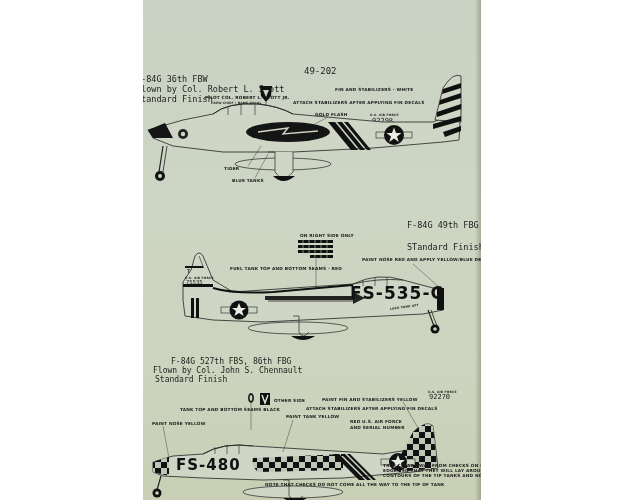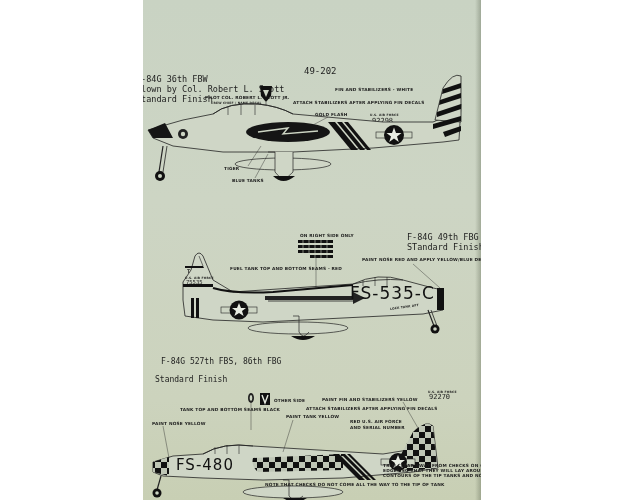--- a/index.html
+++ b/index.html
@@ -12,21 +12,21 @@
     background: linear-gradient(180deg, #c9d3c3 0%, #cdd5c4 40%, #ccd3bd 80%, #c8cfb4 100%);
     overflow: hidden;
   }
   .edge-shadow { position: absolute; right: 0; top: 0; width: 6px; height: 500px;
     background: linear-gradient(90deg, rgba(0,0,0,0) 0%, rgba(80,90,70,.35) 100%); }
   .t { position: absolute; color: #1d1d1d; white-space: nowrap; }
   .title { font-size: 8.5px; line-height: 10px; font-family: "DejaVu Sans Mono", monospace; }
   .tiny { font-size: 4.3px; letter-spacing: .2px; font-family: "DejaVu Sans", sans-serif; font-weight: bold; }
   .code { font-size: 9px; }
   svg.plane { position: absolute; overflow: visible; }
-  .big { position: absolute; font-family: "DejaVu Sans", sans-serif; font-weight: normal; color: #111; letter-spacing: 1px; }
+  .big { position: absolute; font-family: "DejaVu Sans", sans-serif; font-weight: bold; color: #111; letter-spacing: 1px; }
 </style>
 </head>
 <body>
 
 <div class="sheet">
   <div class="edge-shadow"></div>
 
   <div class="t title" style="left:-7px;top:74px;">F-84G  36th FBW</div>
   <div class="t title" style="left:-7px;top:84px;">Flown by Col. Robert L. Scott</div>
   <div class="t title" style="left:-7px;top:94px;">Standard Finish</div>
@@ -99,21 +99,21 @@
     <rect x="0" y="5" width="35" height="3" fill="#111"></rect>
     <rect x="0" y="10" width="35" height="3" fill="#111"></rect>
     <rect x="12" y="15" width="23" height="3" fill="#111"></rect>
     <line x1="5" y1="0" x2="5" y2="13" stroke="#cdd5c4" stroke-width=".6"></line>
     <line x1="11" y1="0" x2="11" y2="18" stroke="#cdd5c4" stroke-width=".6"></line>
     <line x1="17" y1="0" x2="17" y2="18" stroke="#cdd5c4" stroke-width=".6"></line>
     <line x1="23" y1="0" x2="23" y2="18" stroke="#cdd5c4" stroke-width=".6"></line>
     <line x1="29" y1="0" x2="29" y2="18" stroke="#cdd5c4" stroke-width=".6"></line>
   </svg>
 
-  <div class="t title" style="left:264px;top:232px;">F-84G  49th FBG</div>
+  <div class="t title" style="left:264px;top:220px;">F-84G  49th FBG</div>
   <div class="t title" style="left:264px;top:242px;">STandard Finish</div>
 
   <div class="t tiny" style="left:219px;top:257px;">PAINT NOSE RED AND APPLY YELLOW/BLUE DECAL</div>
   <div class="t tiny" style="left:87px;top:266px;">FUEL TANK TOP AND BOTTOM SEAMS - RED</div>
 
   <svg class="plane" style="left:0;top:240px;" width="338" height="100">
 
     <path d="M40 60 L40 42 L48 30 L52 16 Q56 10 60 16 L70 40 L90 52 L210 44 Q235 38 260 40 L290 48 L300 50 L300 70 L280 74 L200 78 L120 82 L70 80 L42 76 Z" fill="#cfd6c6" stroke="#222" stroke-width=".8"></path>
 
     <path d="M210 44 Q235 32 260 40" fill="none" stroke="#222" stroke-width=".8"></path>
@@ -150,21 +150,22 @@
 
     <line x1="173" y1="16" x2="173" y2="48" stroke="#222" stroke-width=".4"></line>
     <line x1="270" y1="24" x2="297" y2="48" stroke="#222" stroke-width=".4"></line>
   </svg>
   <div class="t" style="left:44px;top:268px;font-size:5px;font-weight:bold;">T</div>
   <div class="t tiny" style="left:42px;top:276px;font-size:3px;">U.S. AIR FORCE</div>
   <div class="t" style="left:43px;top:279px;font-size:5.5px;">75535</div>
   <div class="big" style="left:207px;top:283px;font-size:17px;">FS-535-C</div>
   <div class="t tiny" style="left:247px;top:305px;font-size:3px;transform:rotate(-8deg);">LOCK TANK AFT</div>
 
-  <div class="t title" style="left:18px;top:357px;font-size:8px;">F-84G  527th FBS, 86th FBG</div>
+  <div class="t title" style="left:28px;top:357px;font-size:8px;">F-84G  527th FBS, 86th FBG</div>
+  <div class="t title" style="left:10px;top:366px;font-size:8px;">Flown by Col. John S. Chennault</div>
   <div class="t title" style="left:12px;top:375px;font-size:8px;">Standard Finish</div>
 
   <svg class="plane" style="left:117px;top:393px;" width="12" height="16">
     <rect x="0" y="0" width="10" height="12" fill="#111"></rect>
     <path d="M2 2 L5 10 L8 2" stroke="#e8ece2" stroke-width="1.4" fill="none"></path>
   </svg>
   <svg class="plane" style="left:103px;top:392px;" width="10" height="40">
     <ellipse cx="5" cy="6" rx="3" ry="5" fill="#222"></ellipse>
     <ellipse cx="5" cy="6" rx="1.3" ry="3" fill="#cdd5c4"></ellipse>
     <line x1="5" y1="11" x2="5" y2="38" stroke="#222" stroke-width=".4"></line>

